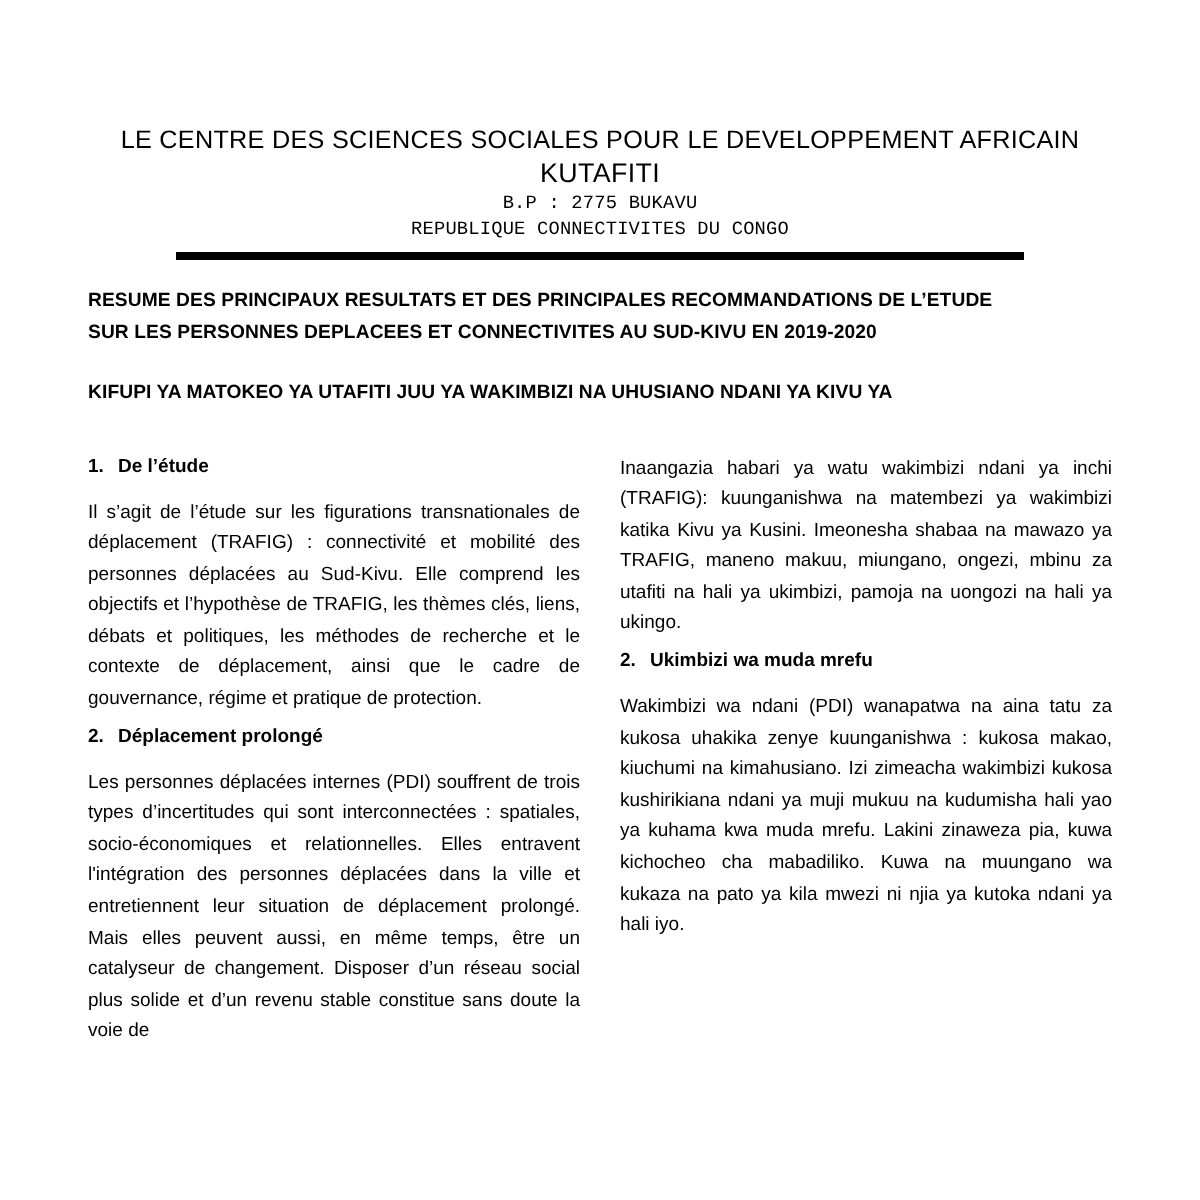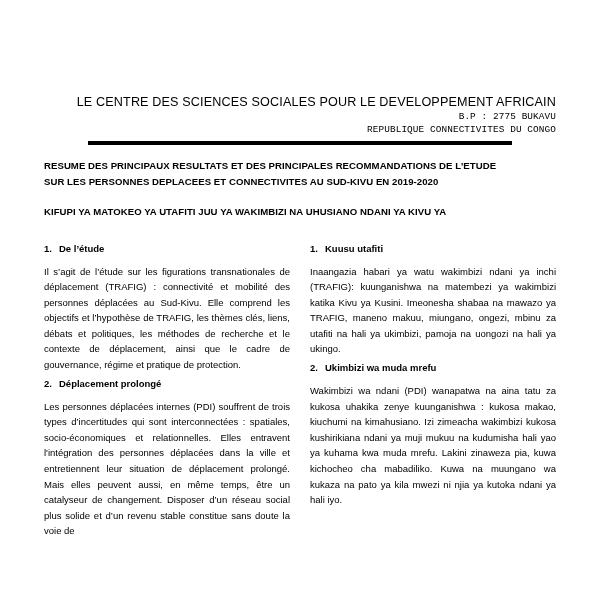--- a/index.html
+++ b/index.html
@@ -18,22 +18,22 @@
     position: relative;
     width: 600px;
     height: 600px;
     box-sizing: border-box;
     padding: 0 44px;
     overflow: hidden;
   }
 
   
   .letterhead {
-    padding-top: 94px;
-    text-align: right;
+    padding-top: 62px;
+    text-align: center;
   }
   .org-line-1 {
     font-family: "Liberation Sans", sans-serif;
     font-size: 12.6px;
     line-height: 16px;
     letter-spacing: 0.15px;
     white-space: nowrap;
   }
   .org-line-2 {
     font-family: "Liberation Sans", sans-serif;
@@ -112,20 +112,21 @@
     text-justify: inter-word;
   }
 </style>
 </head>
 <body>
 
 <div class="page">
 
   <div class="letterhead">
     <div class="org-line-1">LE CENTRE DES SCIENCES SOCIALES POUR LE DEVELOPPEMENT AFRICAIN</div>
+    <div class="org-line-2">KUTAFITI</div>
     <div class="org-address">B.P : 2775 BUKAVU</div>
     <div class="org-country">REPUBLIQUE CONNECTIVITES DU CONGO</div>
     <div class="rule"></div>
   </div>
 
   <div class="titles">
     <div class="title-fr">
       <div>RESUME DES PRINCIPAUX RESULTATS ET DES PRINCIPALES RECOMMANDATIONS DE L’ETUDE</div>
       <div>SUR LES PERSONNES DEPLACEES ET CONNECTIVITES AU SUD-KIVU EN 2019-2020</div>
     </div>
@@ -142,21 +143,20 @@
         <div class="sec-body">Il s’agit de l’étude sur les figurations transnationales de déplacement (TRAFIG) : connectivité et mobilité des personnes déplacées au Sud-Kivu. Elle comprend les objectifs et l’hypothèse de TRAFIG, les thèmes clés, liens, débats et politiques, les méthodes de recherche et le contexte de déplacement, ainsi que le cadre de gouvernance, régime et pratique de protection.</div>
       </div>
       <div class="section">
         <div class="sec-heading"><span class="num">2.</span><span>Déplacement prolongé</span></div>
         <div class="sec-body">Les personnes déplacées internes (PDI) souffrent de trois types d’incertitudes qui sont interconnectées : spatiales, socio-économiques et relationnelles. Elles entravent l'intégration des personnes déplacées dans la ville et entretiennent leur situation de déplacement prolongé. Mais elles peuvent aussi, en même temps, être un catalyseur de changement. Disposer d’un réseau social plus solide et d’un revenu stable constitue sans doute la voie de</div>
       </div>
     </div>
 
     <div class="col">
       <div class="section">
-        <div class="sec-heading"><span class="num">1.</span><span>Kuusu utafiti</span></div>
         <div class="sec-body">Inaangazia habari ya watu wakimbizi ndani ya inchi (TRAFIG): kuunganishwa na matembezi ya wakimbizi katika Kivu ya Kusini. Imeonesha shabaa na mawazo ya TRAFIG, maneno makuu, miungano, ongezi, mbinu za utafiti na hali ya ukimbizi, pamoja na uongozi na hali ya ukingo.</div>
       </div>
       <div class="section">
         <div class="sec-heading"><span class="num">2.</span><span>Ukimbizi wa muda mrefu</span></div>
         <div class="sec-body">Wakimbizi wa ndani (PDI) wanapatwa na aina tatu za kukosa uhakika zenye kuunganishwa : kukosa makao, kiuchumi na kimahusiano. Izi zimeacha wakimbizi kukosa kushirikiana ndani ya muji mukuu na kudumisha hali yao ya kuhama kwa muda mrefu. Lakini zinaweza pia, kuwa kichocheo cha mabadiliko. Kuwa na muungano wa kukaza na pato ya kila mwezi ni njia ya kutoka ndani ya hali iyo.</div>
       </div>
     </div>
 
   </div>
 

